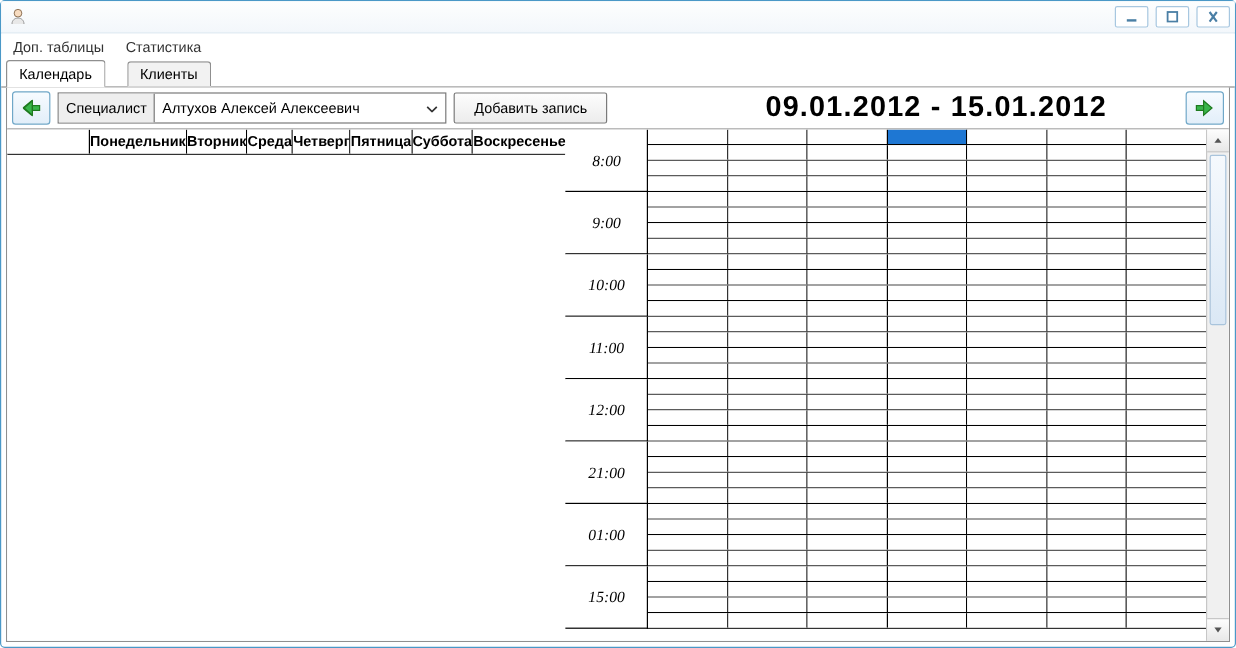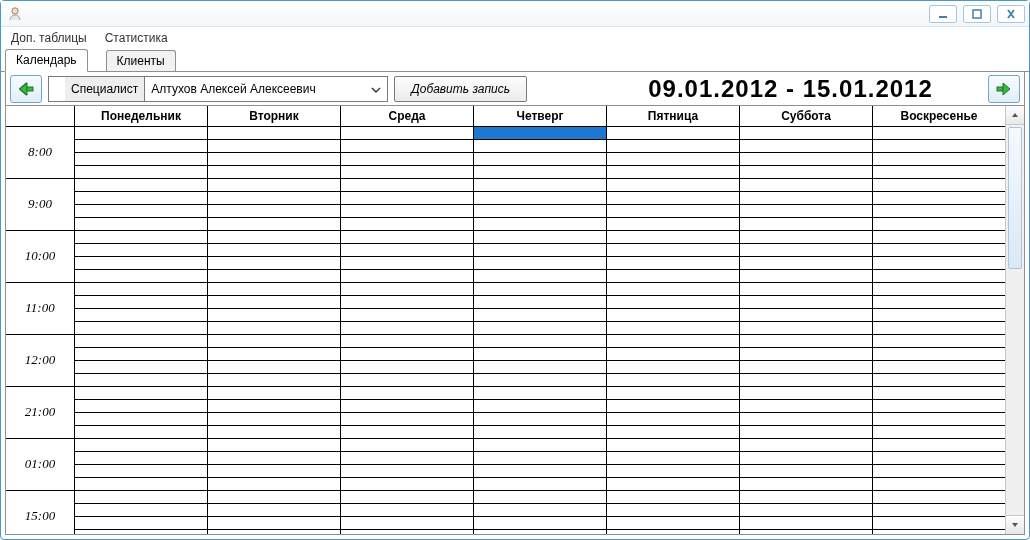--- a/index.html
+++ b/index.html
@@ -137,21 +137,20 @@
     align-items: center;
     justify-content: center;
     cursor: default;
   }
   .spec-box {
     display: flex;
     align-items: center;
     border: 1px solid #7a7a7a;
     height: 24px;
     background: #fff;
-    padding-left: 16px;
   }
   .spec-label {
     padding: 0 6px;
     background: #eee;
     height: 100%;
     display: flex;
     align-items: center;
     border-right: 1px solid #7a7a7a;
   }
   .spec-select {
@@ -168,21 +167,20 @@
   }
   .add-btn {
     height: 24px;
     padding: 0 16px;
     border: 1px solid #7a7a7a;
     border-radius: 2px;
     background: linear-gradient(#fdfdfd, #ececec);
     display: flex;
     align-items: center;
     cursor: default;
-    font-style: italic;
   }
   .toolbar-spacer { flex: 0 0 60px; }
   .date-range {
     font-family: Arial, sans-serif;
     font-size: 24px;
     font-weight: bold;
     letter-spacing: 1px;
     text-align: center;
     flex: 1 1 auto;
   }
@@ -190,21 +188,21 @@
   .grid-wrap {
     flex: 1 1 auto;
     display: flex;
     min-height: 0;
     background: #fff;
   }
   .grid-main {
     flex: 1 1 auto;
     overflow: hidden;
     display: flex;
-    flex-direction: column;
+    flex-direction: row;
     justify-content: flex-end;
   }
   .grid-header {
     display: flex;
     height: 20px;
     border-bottom: 1px solid #000;
   }
   .time-col-h {
     width: 68px;
     border-right: 1px solid #000;

